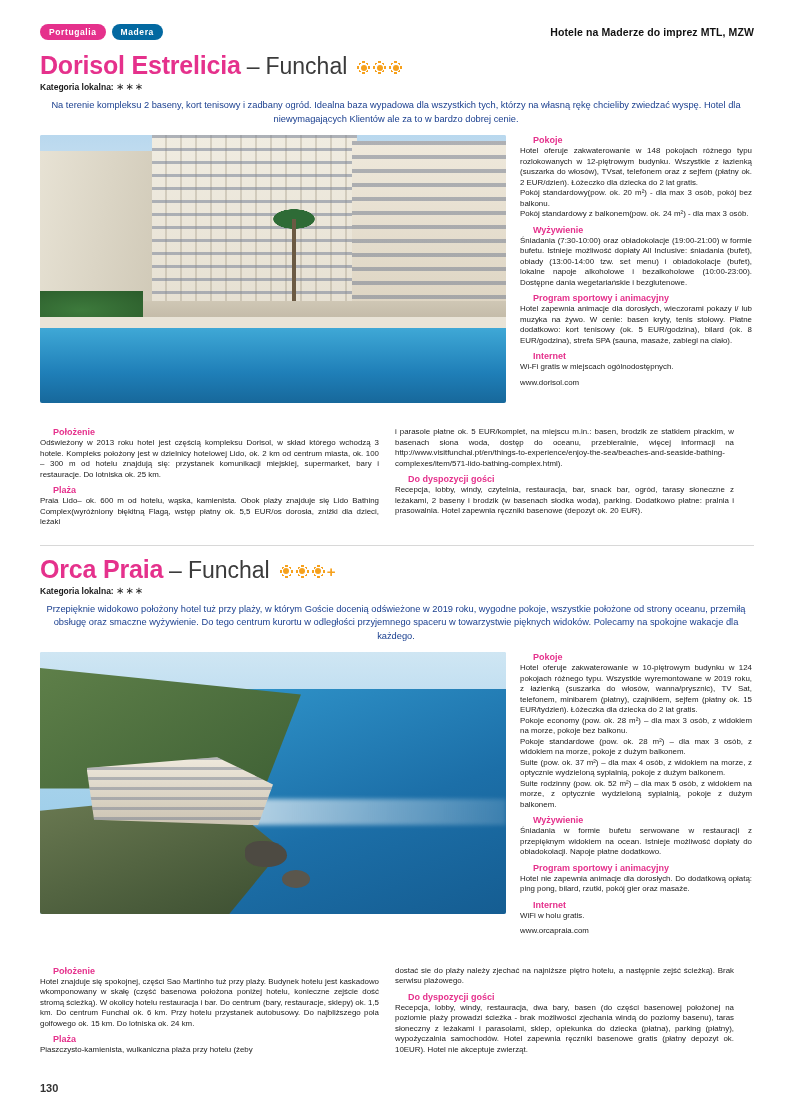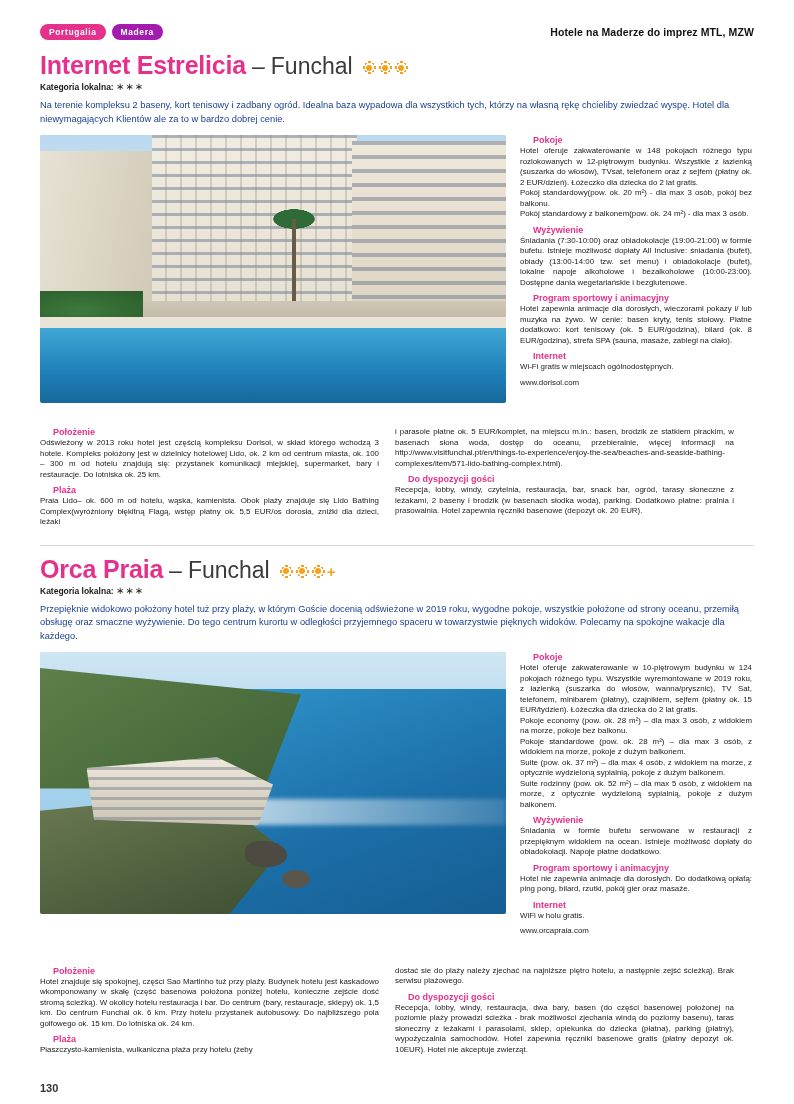--- a/index.html
+++ b/index.html
@@ -21,21 +21,21 @@
   .topbar {
     display: flex; align-items: center; justify-content: space-between;
     height: 20px;
   }
   .tags { display: flex; align-items: center; gap: 6px; }
   .tag {
     font-size: 8.5px; font-weight: bold; letter-spacing: .6px;
     padding: 3px 9px 3px 9px; border-radius: 9px; color: #fff;
   }
   .tag.country { background: #e5318c; }
-  .tag.region { background: #a21caf; }
+  .tag.region { background: #0369a1; }
   .topbar-title {
     font-size: 10.5px; font-weight: bold; color: #111;
     letter-spacing: .1px;
   }
   
   .hotel { margin-top: 10px; }
   .hotel-head { display: flex; align-items: baseline; gap: 0px; }
   .hotel-name {
     font-size: 25px; font-weight: bold; color: #e5318c;
     letter-spacing: -.2px; line-height: 1.05;
@@ -66,20 +66,21 @@
   }
   .plus { color:#f6a11d; font-size:15px; font-weight:bold; line-height:1; margin-left:-1px;}
   .kat {
     font-size: 8.5px; margin-top: 3px; color:#1a1a1a;
   }
   .kat b { font-weight: bold; }
   .kat .k-stars { letter-spacing: 1px; font-size: 10px; }
   .lead {
     font-size: 9.3px; line-height: 1.45; color: #1a3f8f; margin-top: 7px;
     max-width: 712px;
+    text-align: center;
   }
   .hotel-body {
     display: flex; gap: 14px; margin-top: 9px;
   }
   .photo {
     width: 466px; height: 268px; border-radius: 2px; overflow: hidden;
     position: relative; flex: 0 0 auto;
   }
   .photo.small { height: 262px; }
   .rightcol { width: 232px; flex: 0 0 auto; }
@@ -202,21 +203,21 @@
   <div class="topbar">
     <div class="tags">
       <span class="tag country">Portugalia</span>
       <span class="tag region">Madera</span>
     </div>
     <div class="topbar-title">Hotele na Maderze do imprez MTL, MZW</div>
   </div>
 
   <div class="hotel">
     <div class="hotel-head">
-      <span class="hotel-name">Internet Estrelicia</span>
+      <span class="hotel-name">Dorisol Estrelicia</span>
       <span class="hotel-city">–</span>
       <span class="hotel-city">Funchal</span>
       <span class="stars-row">
         <span class="sun"></span>
         <span class="sun"></span>
         <span class="sun"></span>
       </span>
     </div>
     <div class="kat">
       <b>Kategoria lokalna:</b>

